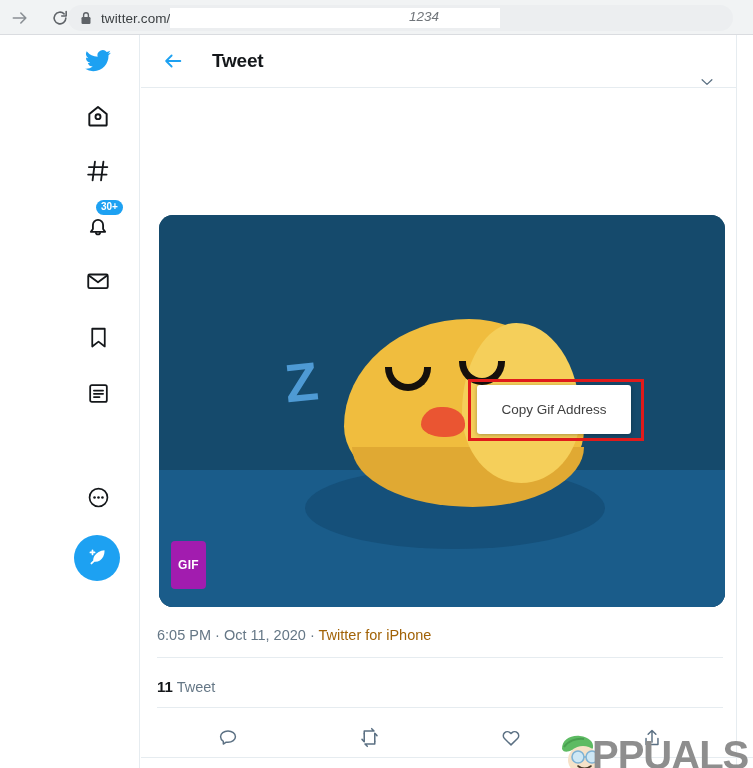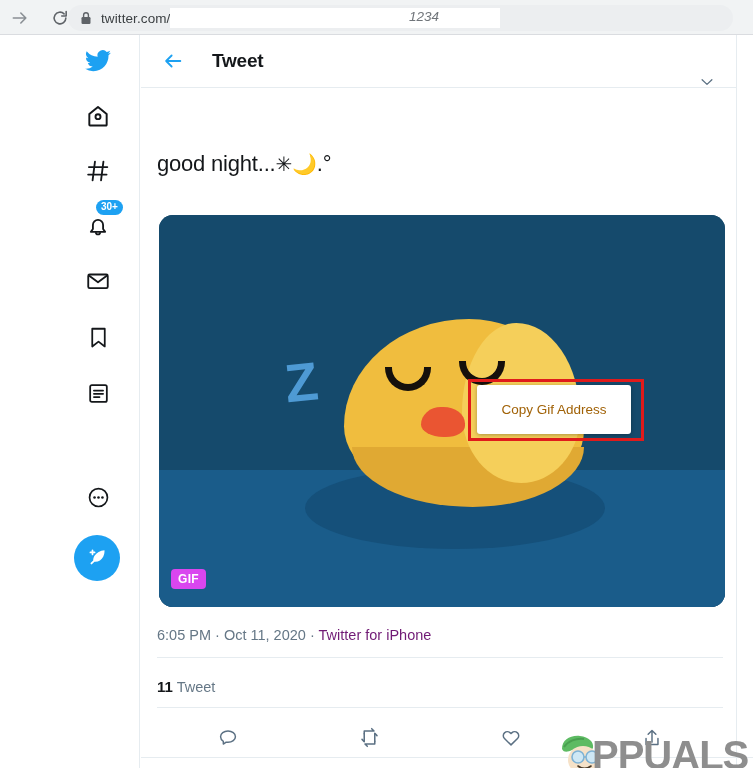--- a/index.html
+++ b/index.html
@@ -149,47 +149,47 @@
     border-radius: 48% 52% 46% 54% / 62% 58% 40% 44%;
   }
   .zzz {
     position: absolute; left: 126px; top: 136px;
     font-size: 54px; font-weight: bold; color: #4e9ad4;
     font-family: "Liberation Sans", sans-serif;
     transform: rotate(-6deg);
   }
   .gif-badge {
     position: absolute; left: 12px; bottom: 18px;
-    background: #d946ef; color: #fff;
+    background: #a21caf; color: #fff;
     font-size: 12px; font-weight: bold;
-    padding: 3px 7px; border-radius: 4px;
+    padding: 17px 7px; border-radius: 4px;
     letter-spacing: 0.3px;
   }
 
   
   .ctx-highlight {
     position: absolute; left: 309px; top: 164px;
     width: 176px; height: 62px;
     border: 3px solid #e01b1b;
   }
   .ctx-menu {
     position: absolute; left: 318px; top: 170px;
     width: 154px; height: 49px;
     background: #ffffff; border-radius: 3px;
     box-shadow: 0 1px 4px rgba(0,0,0,0.30);
     display: flex; align-items: center; justify-content: center;
   }
-  .ctx-item { font-size: 13.5px; color: #a16207; }
+  .ctx-item { font-size: 13.5px; color: #404040; }
 
   
   .meta {
     position: absolute; left: 16px; top: 592px;
     font-size: 14.5px; color: #657786;
   }
-  .meta a { color: #701a75; text-decoration: none; }
+  .meta a { color: #a16207; text-decoration: none; }
   .meta-divider {
     position: absolute; left: 16px; top: 622px;
     width: 566px; height: 1px; background: #e6ecf0;
   }
   .likes {
     position: absolute; left: 16px; top: 643px;
     font-size: 14.5px; color: #657786;
   }
   .likes b { color: #14171a; font-size: 15px; }
   .likes-divider {
@@ -335,23 +335,20 @@
         </div>
         <div class="tweet-title">Tweet</div>
       </div>
 
       <div class="caret-row">
         <svg width="18" height="18" viewBox="0 0 24 24">
           <path d="M5.5 9 12 15.2 18.5 9" fill="none" stroke="#5b7083" stroke-width="1.7" stroke-linecap="round" stroke-linejoin="round"></path>
         </svg>
       </div>
 
-      <div class="tweet-text">
-        <span>good night...</span><span class="emoji">✳</span><span class="emoji">🌙</span><span>.°</span>
-      </div>
 
       <div class="gif-card">
         <div class="gif-sky"></div>
         <div class="gif-floor"></div>
         <div class="gif-shadow"></div>
         <div class="zzz">Z</div>
         <div class="blob"></div>
         <div class="blob-bottom"></div>
         <div class="blob-light"></div>
         <div class="eye eye-l"></div>

